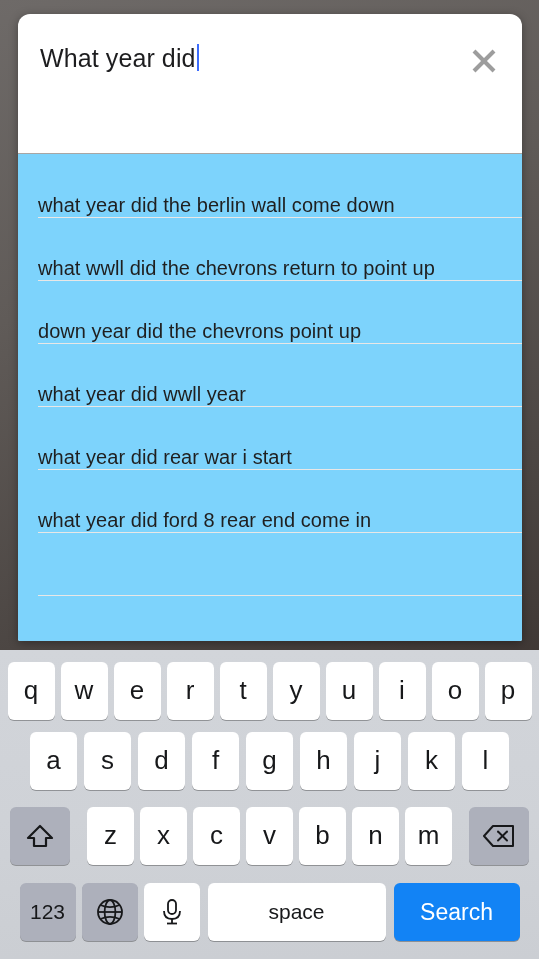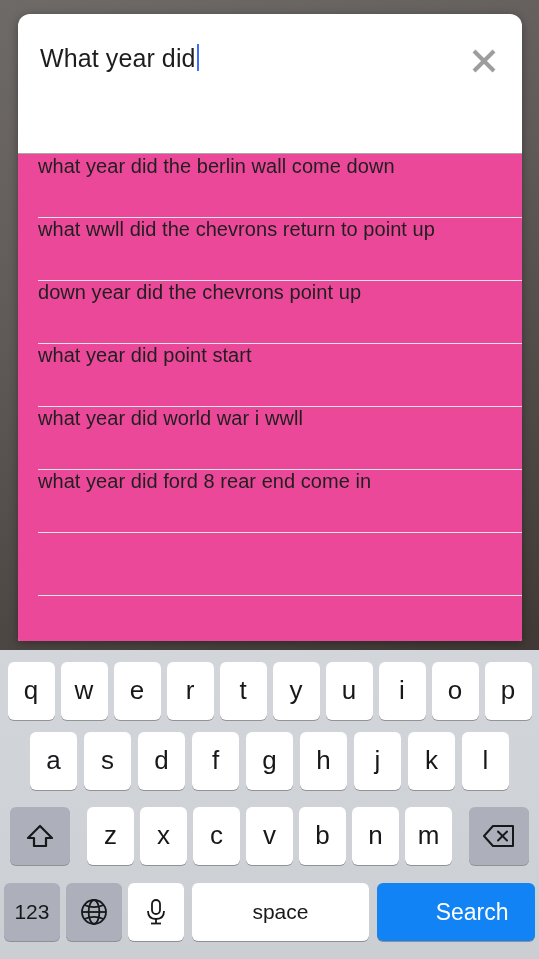--- a/index.html
+++ b/index.html
@@ -80,24 +80,24 @@
   .clear-btn svg { display: block; margin: 0 auto; }
 
   
   .suggestions {
     position: relative;
   }
   .suggestion {
     position: relative;
     height: 63px;
     display: flex;
-    align-items: flex-start;
+    align-items: flex-end;
     padding-left: 20px;
     box-sizing: border-box;
-    background: #ec4899;
+    background: #7dd3fc;
     cursor: pointer;
   }
   .suggestion + .suggestion::before {
     content: "";
     position: absolute;
     left: 20px;
     right: 0;
     top: 0;
     height: 1px;
     background: #e9e7e6;
@@ -190,21 +190,20 @@
     font-size: 21px;
     margin-right: 8px;
   }
   .key.search {
     width: 126px;
     height: 58px;
     font-size: 23px;
     background: #1283f5;
     color: #ffffff;
     margin-right: 4px;
-    padding-left: 32px;
   }
 
   .key svg { display: block; }
 </style>
 </head>
 <body>
 
 <div id="screen">
 
   <div class="card">
@@ -229,24 +228,24 @@
       <div class="suggestion">
         <span class="suggestion-label">what year did the berlin wall come down</span>
       </div>
       <div class="suggestion">
         <span class="suggestion-label">what wwll did the chevrons return to point up</span>
       </div>
       <div class="suggestion">
         <span class="suggestion-label">down year did the chevrons point up</span>
       </div>
       <div class="suggestion">
-        <span class="suggestion-label">what year did point start</span>
-      </div>
-      <div class="suggestion">
-        <span class="suggestion-label">what year did world war i wwll</span>
+        <span class="suggestion-label">what year did wwll year</span>
+      </div>
+      <div class="suggestion">
+        <span class="suggestion-label">what year did rear war i start</span>
       </div>
       <div class="suggestion">
         <span class="suggestion-label">what year did ford 8 rear end come in</span>
       </div>
       <div class="suggestion empty">
         <span class="suggestion-label"></span>
       </div>
       <div class="suggestion empty">
         <span class="suggestion-label"></span>
       </div>

